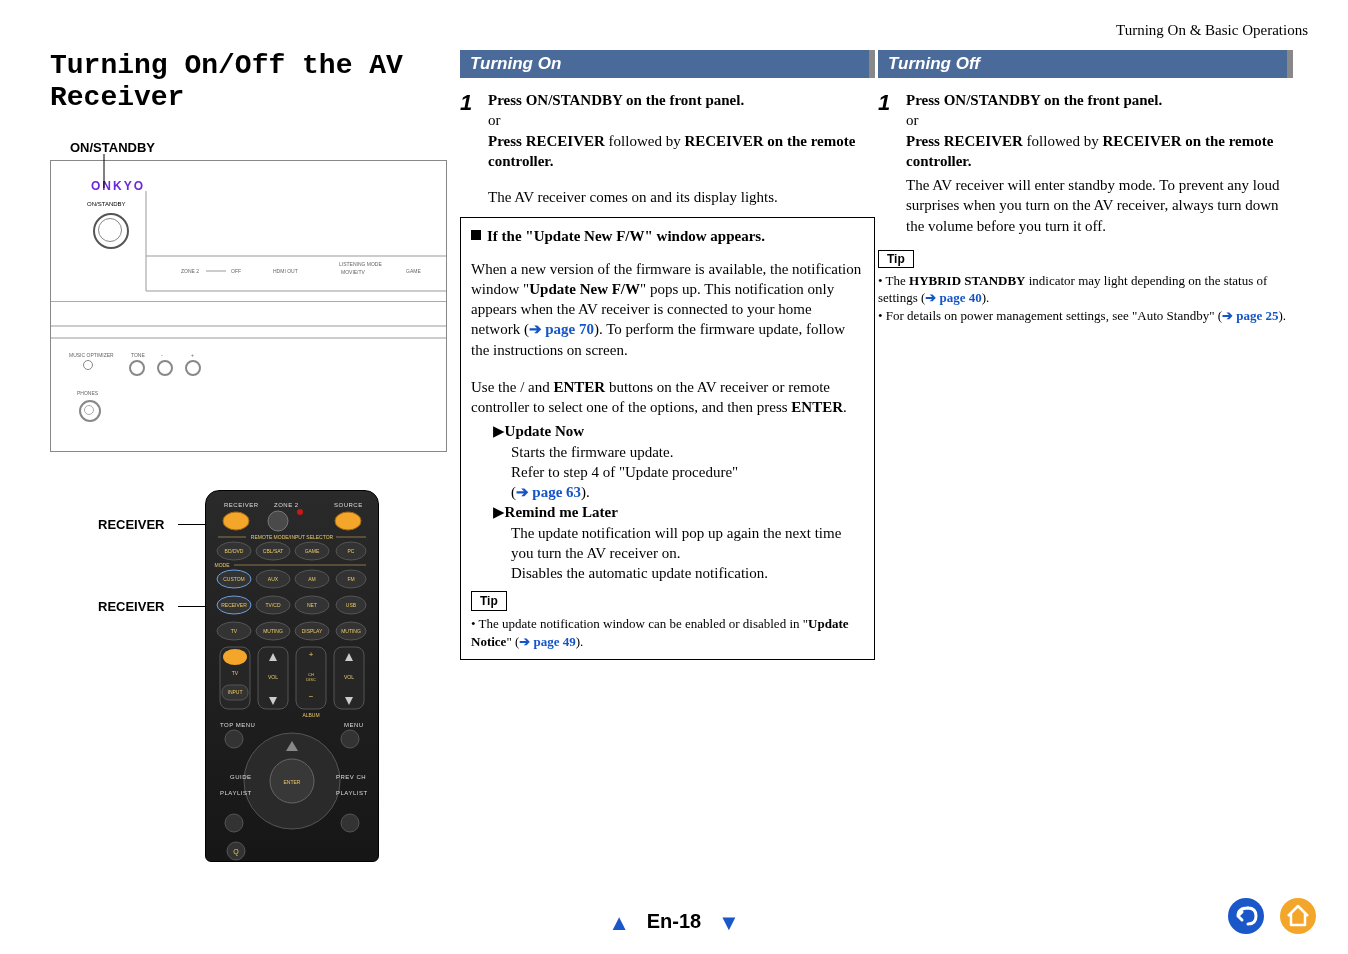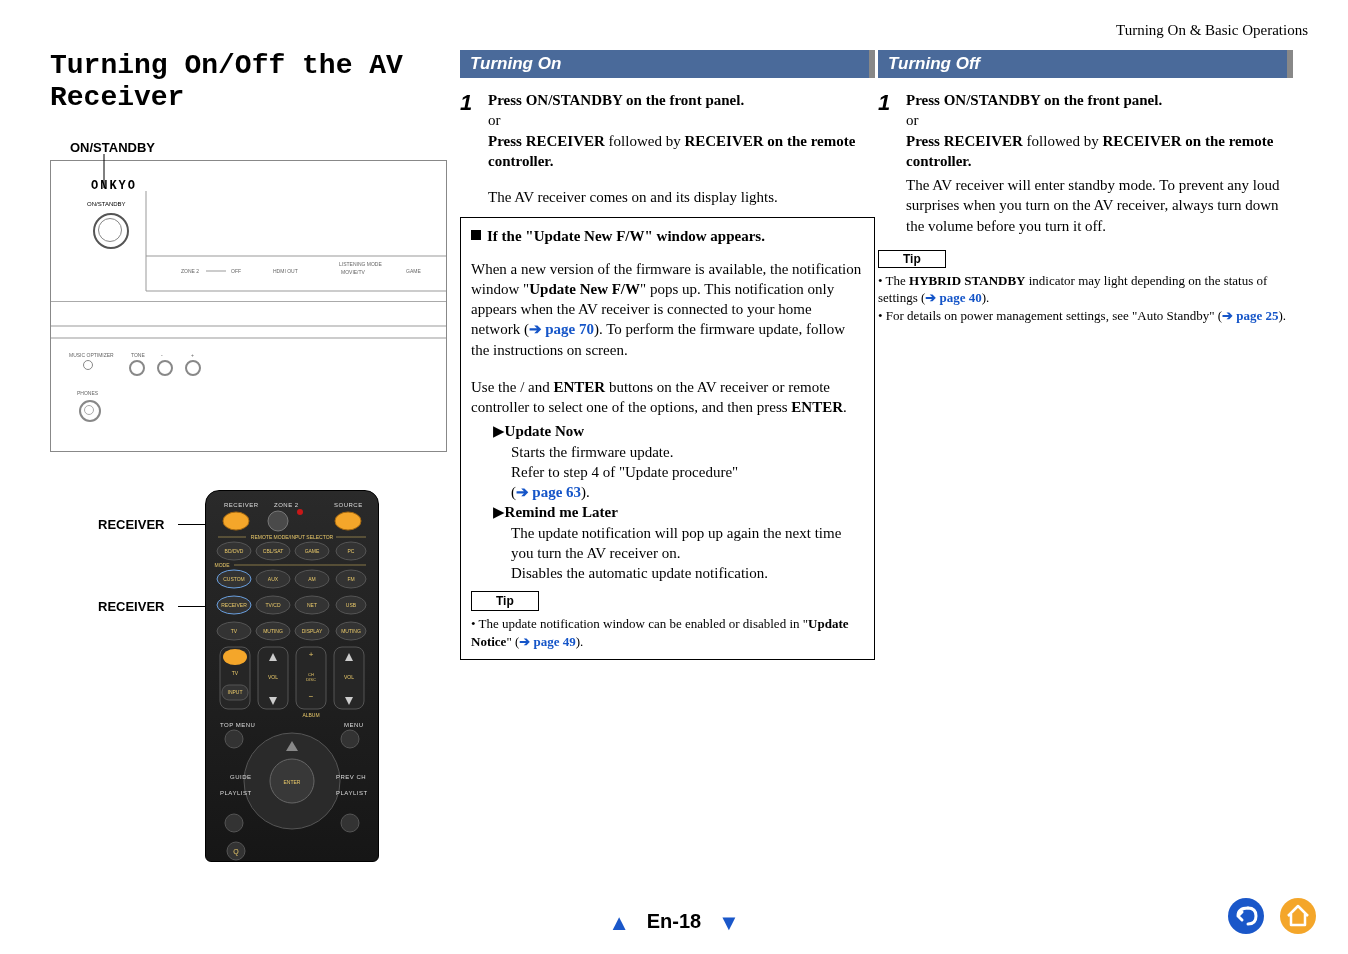--- a/index.html
+++ b/index.html
@@ -9,34 +9,34 @@
   .col3{position:absolute;left:878px;top:50px;width:415px}
   h1{font-family:Liberation Mono, monospace;font-size:28px;font-weight:bold;margin:0 0 30px 0;line-height:1.15}
   .bluebar{background:#4a6a9a;color:#fff;font-family:Arial,Helvetica,sans-serif;font-weight:bold;font-style:italic;font-size:17px;padding:4px 10px;margin-bottom:12px;border-right:6px solid #888}
   .step{display:flex;margin-bottom:6px}
   .stepnum{font-family:Arial,Helvetica,sans-serif;font-size:22px;font-weight:bold;font-style:italic;width:28px;flex-shrink:0}
   .stepbody{font-size:15px;line-height:1.35}
   b{font-weight:bold}
   .box{border:1px solid #000;padding:8px 10px;font-size:15px;line-height:1.35;margin-top:10px}
   .blacksq{display:inline-block;width:10px;height:10px;background:#000;margin-right:6px;vertical-align:1px}
   .link{color:#1555c8;font-weight:bold}
-  .tiplabel{display:inline-block;border:1px solid #000;padding:1px 24px;font-family:Arial,Helvetica,sans-serif;font-size:12px;font-weight:bold;margin:8px 0 4px 0}
+  .tiplabel{display:inline-block;border:1px solid #000;padding:1px 8px;font-family:Arial,Helvetica,sans-serif;font-size:12px;font-weight:bold;margin:8px 0 4px 0}
   .small{font-size:13px;line-height:1.35}
   .indent{margin-left:22px}
   .indent2{margin-left:40px}
   .arrow{color:#1555c8;font-weight:bold}
   .footer{position:absolute;left:0;bottom:18px;width:1348px;text-align:center;font-family:Arial,Helvetica,sans-serif;font-weight:bold;font-size:20px}
   .footer .tri{color:#1a57c9;font-size:22px;vertical-align:-2px}
   .botright{position:absolute;right:30px;bottom:14px}
   .botright svg{margin-left:8px}
   .label-os{font-family:Arial,Helvetica,sans-serif;font-weight:bold;font-size:13px;position:absolute;left:70px;top:140px}
   .panel{position:absolute;left:50px;top:160px;width:395px;height:290px;border:1px solid #888}
   .panel-top{height:140px;border-bottom:1px solid #aaa;position:relative}
   .panel-bottom{height:148px;position:relative}
-  .brand{font-family:Liberation Mono, monospace;font-weight:bold;font-size:12px;letter-spacing:2px;position:absolute;left:40px;top:18px;color:#000000}
+  .brand{font-family:Liberation Sans, sans-serif;font-weight:bold;font-size:12px;letter-spacing:2px;position:absolute;left:40px;top:18px;color:#6d28d9}
   .oscircle{position:absolute;left:42px;top:52px;width:32px;height:32px;border:2px solid #555;border-radius:50%}
   .oscircle:before{content:"";position:absolute;left:3px;top:3px;width:22px;height:22px;border:1px solid #888;border-radius:50%}
   .ostxt{position:absolute;left:36px;top:40px;font-size:6px;font-family:Arial}
   .pline{stroke:#999;stroke-width:1;fill:none}
   .ptxt{font-size:5px;fill:#666;font-family:Arial}
   .knob1{position:absolute;left:32px;top:58px;width:8px;height:8px;border:1px solid #888;border-radius:50%}
   .knob2{position:absolute;width:12px;height:12px;border:2px solid #888;border-radius:50%}
   .phones{position:absolute;left:28px;top:98px;width:18px;height:18px;border:2px solid #888;border-radius:50%}
   .phones:before{content:"";position:absolute;left:3px;top:3px;width:8px;height:8px;border:1px solid #aaa;border-radius:50%}
   .plabel{font-size:5px;font-family:Arial;color:#666;position:absolute}

